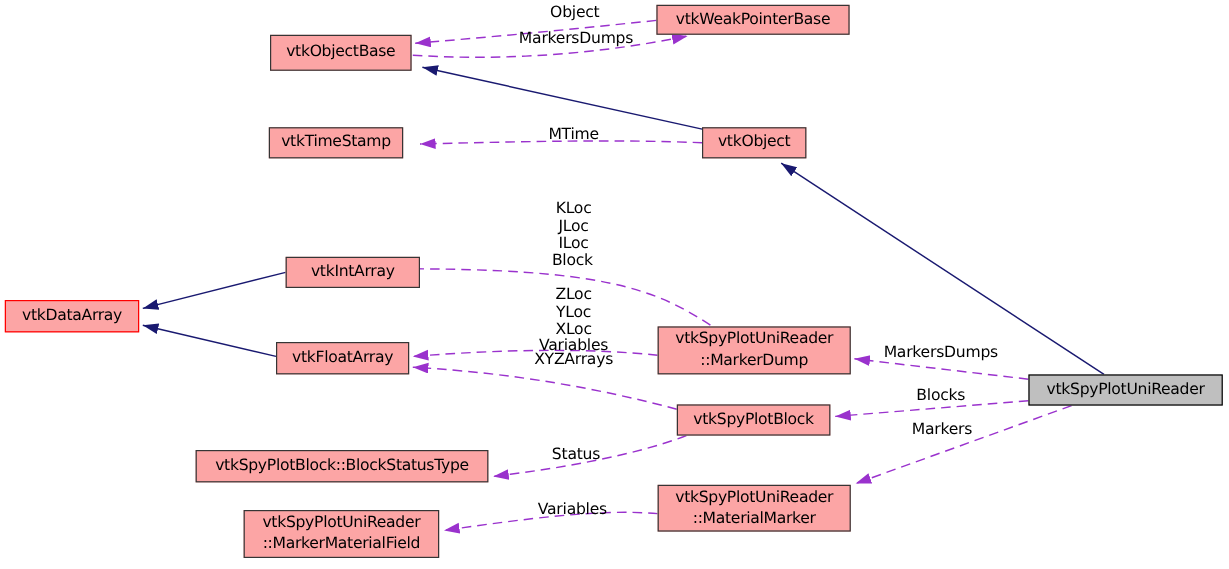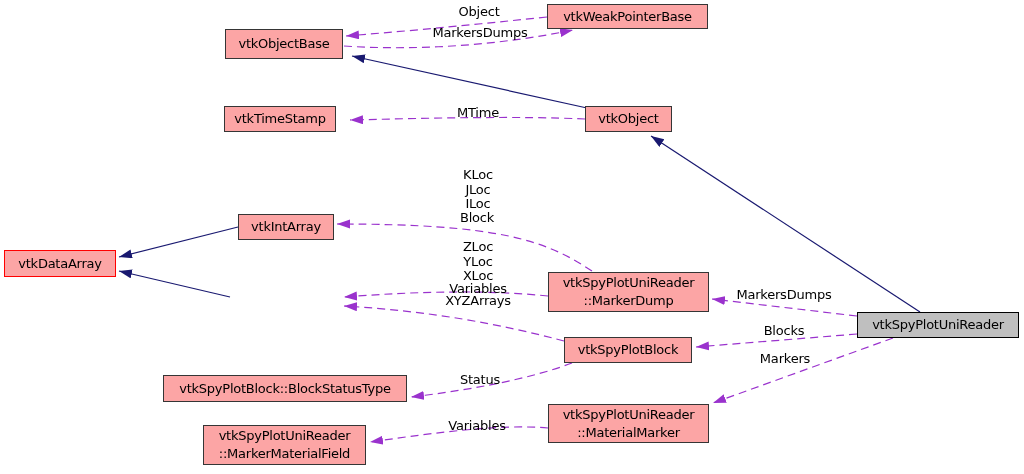--- a/index.html
+++ b/index.html
@@ -88,28 +88,31 @@
   </div>
 
   <div class="node" style="left:224px;top:106px;width:112px;height:26px">
     <span>vtkTimeStamp</span>
   </div>
 
   <div class="node" style="left:585px;top:106px;width:87px;height:26px">
     <span>vtkObject</span>
   </div>
 
-  <div class="node" style="left:238px;top:214px;width:96px;height:26px">
+  <div class="node" style="left:238px;top:214px;width:112px;height:26px">
     <span>vtkIntArray</span>
   </div>
 
   <div class="node truncated" style="left:4px;top:250px;width:112px;height:27px">
     <span>vtkDataArray</span>
   </div>
 
+  <div class="node" style="left:230px;top:285px;width:111px;height:27px">
+    <span>vtkFloatArray</span>
+  </div>
 
   <div class="node" style="left:548px;top:272px;width:161px;height:40px">
     <span>vtkSpyPlotUniReader</span>
     <span>::MarkerDump</span>
   </div>
 
   <div class="node" style="left:564px;top:337px;width:128px;height:26px">
     <span>vtkSpyPlotBlock</span>
   </div>
 

